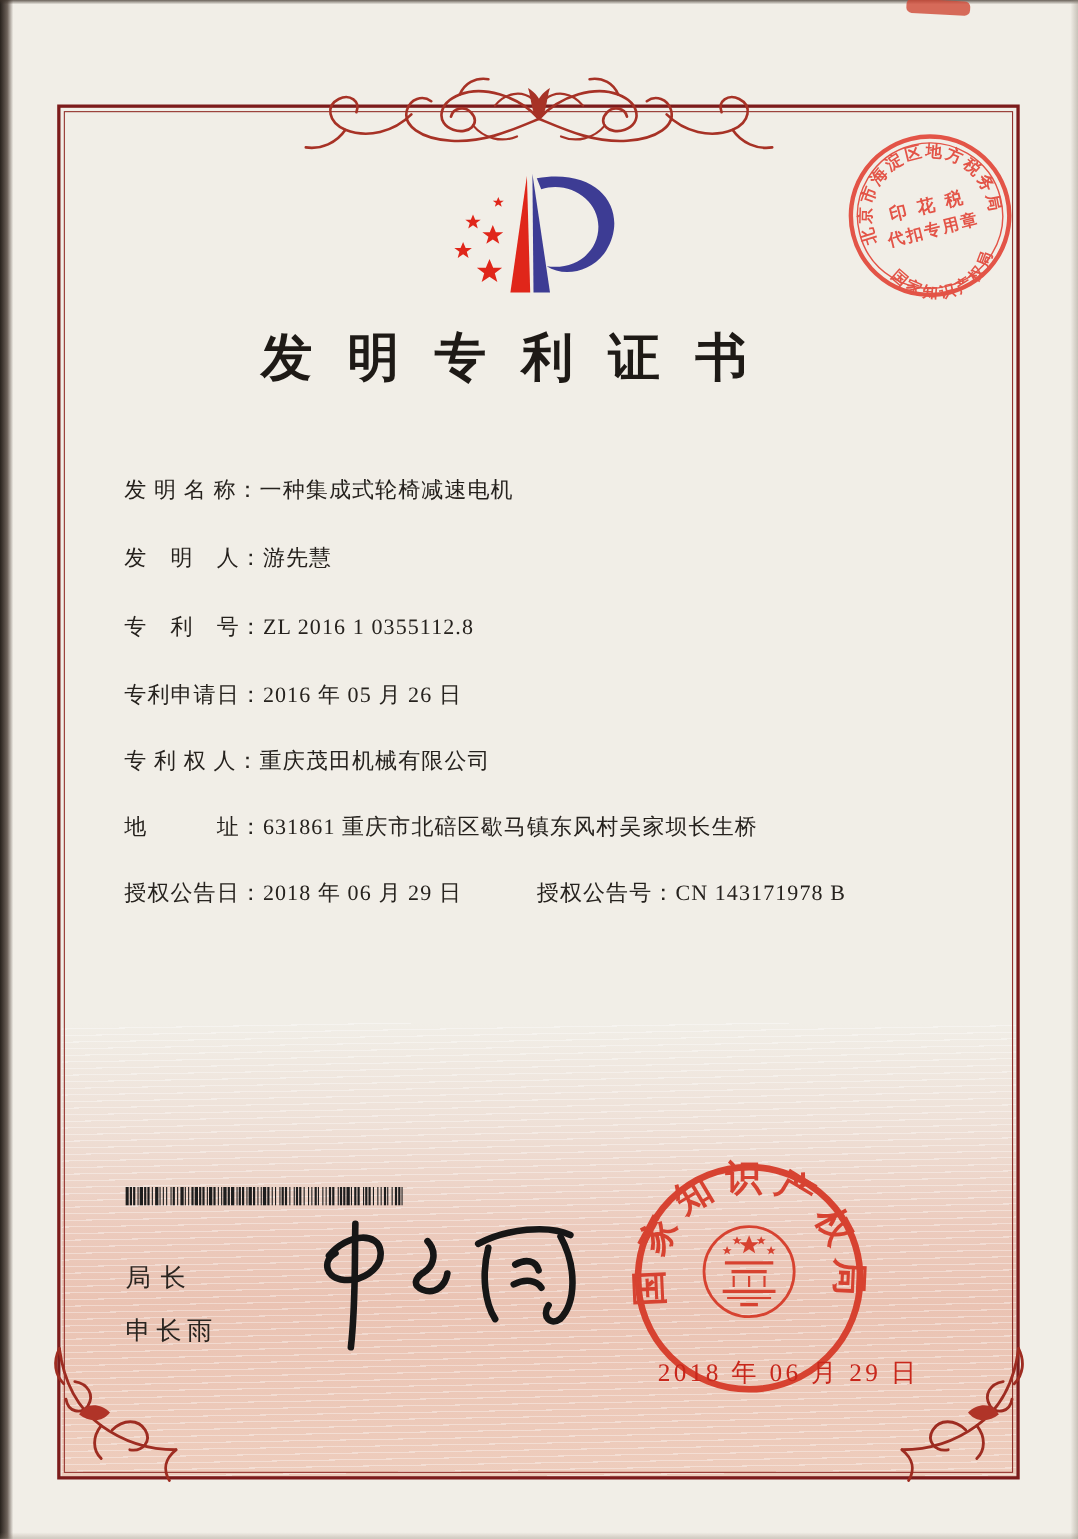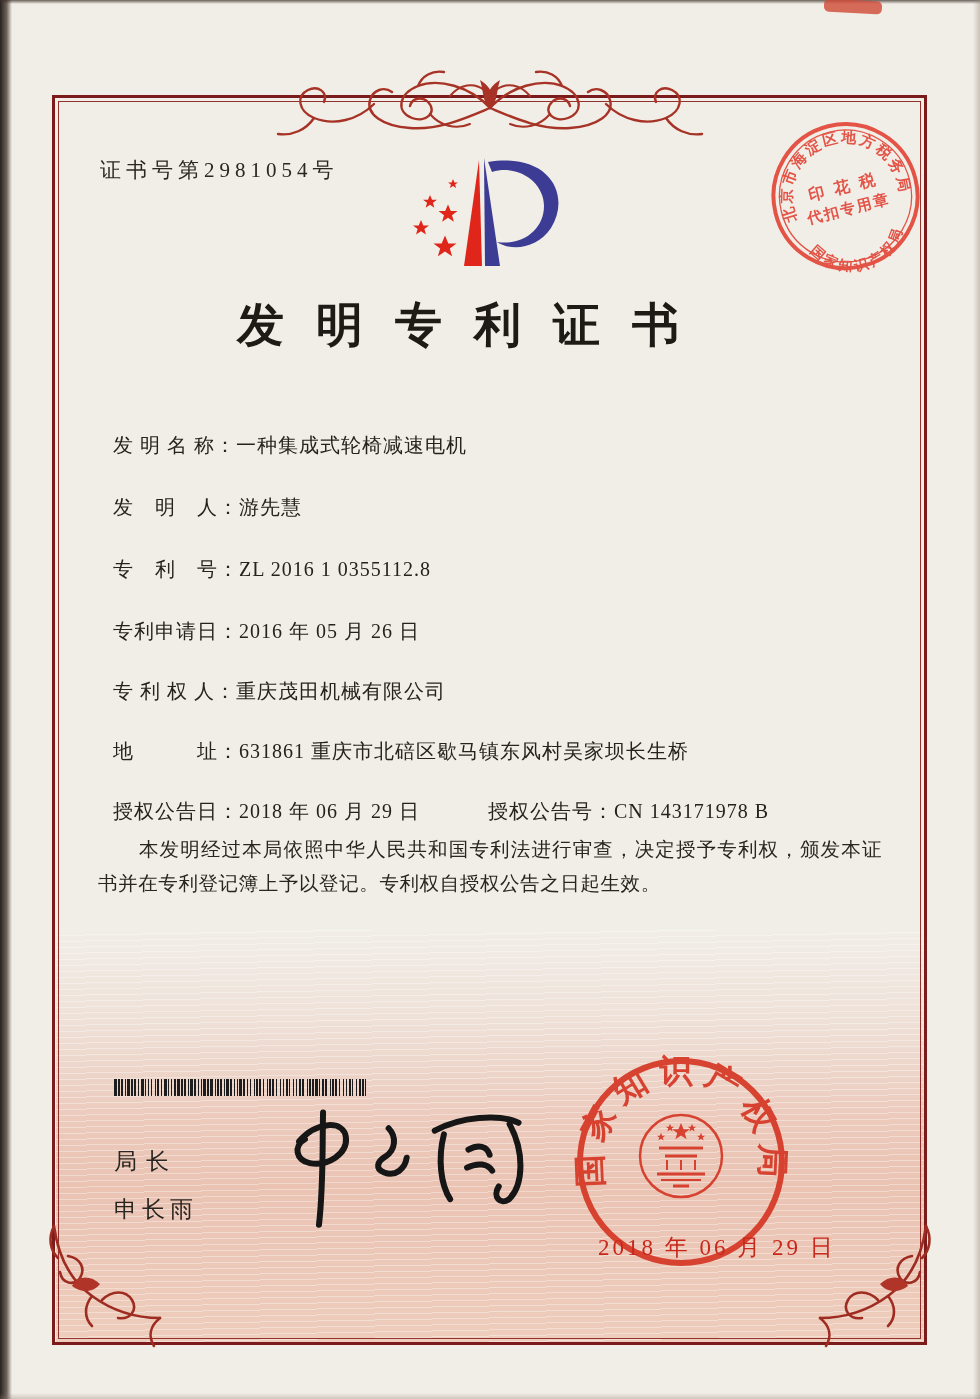--- a/index.html
+++ b/index.html
@@ -119,21 +119,20 @@
       <path d="M74 74 C82 84 82 96 74 104"></path>
       <path d="M6 96 C16 104 18 114 12 124"></path>
     </g>
     <path d="M66 62 C76 52 90 54 94 64 C84 72 72 70 66 62 Z" fill="#b03428"></path>
   </svg>
   <svg class="flourish-bl" width="120" height="130" viewBox="0 0 120 130">
     <use href="#cornfl" xlink:href="#cornfl"></use>
     <path d="M66 62 C76 52 90 54 94 64 C84 72 72 70 66 62 Z" fill="#b03428"></path>
   </svg>
 
-  <div class="certno">证书号第2981054号</div>
 
   <svg class="logo" width="200" height="148" viewBox="0 0 200 148">
     <defs>
       <path id="st" d="M0,-10 L2.9,-3.1 10,-3.1 4.2,1.2 6.2,8.1 0,4 -6.2,8.1 -4.2,1.2 -10,-3.1 -2.9,-3.1 Z"></path>
     </defs>
     <g fill="#e0261a">
       <use href="#st" xlink:href="#st" transform="translate(55,38) scale(.5)"></use>
       <use href="#st" xlink:href="#st" transform="translate(32,56) scale(.7)"></use>
       <use href="#st" xlink:href="#st" transform="translate(23,82) scale(.8)"></use>
       <use href="#st" xlink:href="#st" transform="translate(50,68) scale(.95)"></use>
@@ -186,21 +185,20 @@
     </div>
     <div class="frow" style="top:798px">
       <span class="lbl">授权公告日：</span><span>2018 年 06 月 29 日</span>
       <span class="frow2">
         <span class="lbl">授权公告号：</span><span>CN 143171978 B</span>
       </span>
     </div>
   </div>
 
   <div class="paras">
-    <p>本发明经过本局依照中华人民共和国专利法进行审查，决定授予专利权，颁发本证书并在专利登记簿上予以登记。专利权自授权公告之日起生效。</p>
   </div>
 
   <div class="barcode">
       <span class="bc-bar" style="width:3px"></span>
       <span class="bc-space" style="width:1px"></span>
       <span class="bc-bar" style="width:2px"></span>
       <span class="bc-space" style="width:1px"></span>
       <span class="bc-bar" style="width:2px"></span>
       <span class="bc-space" style="width:2px"></span>
       <span class="bc-bar" style="width:1px"></span>

